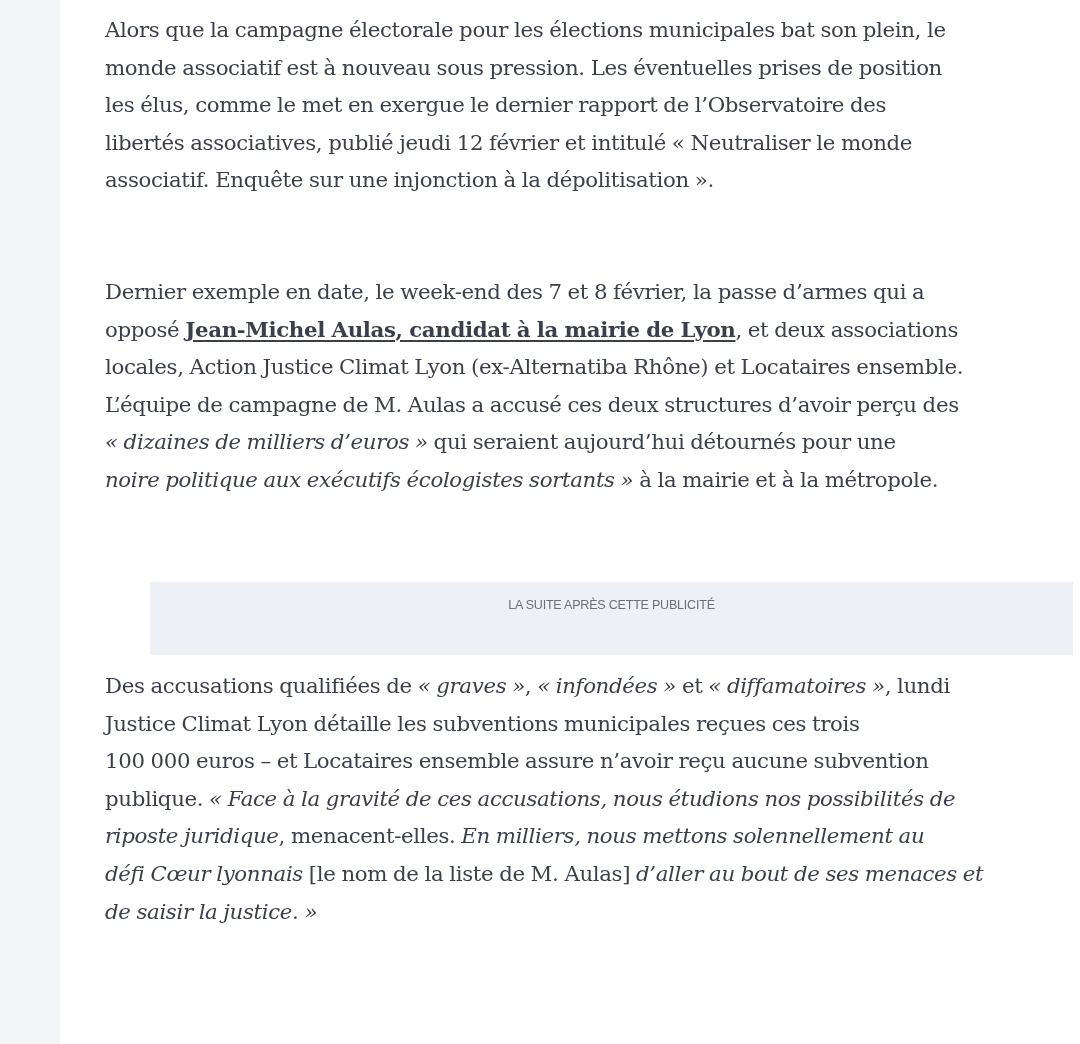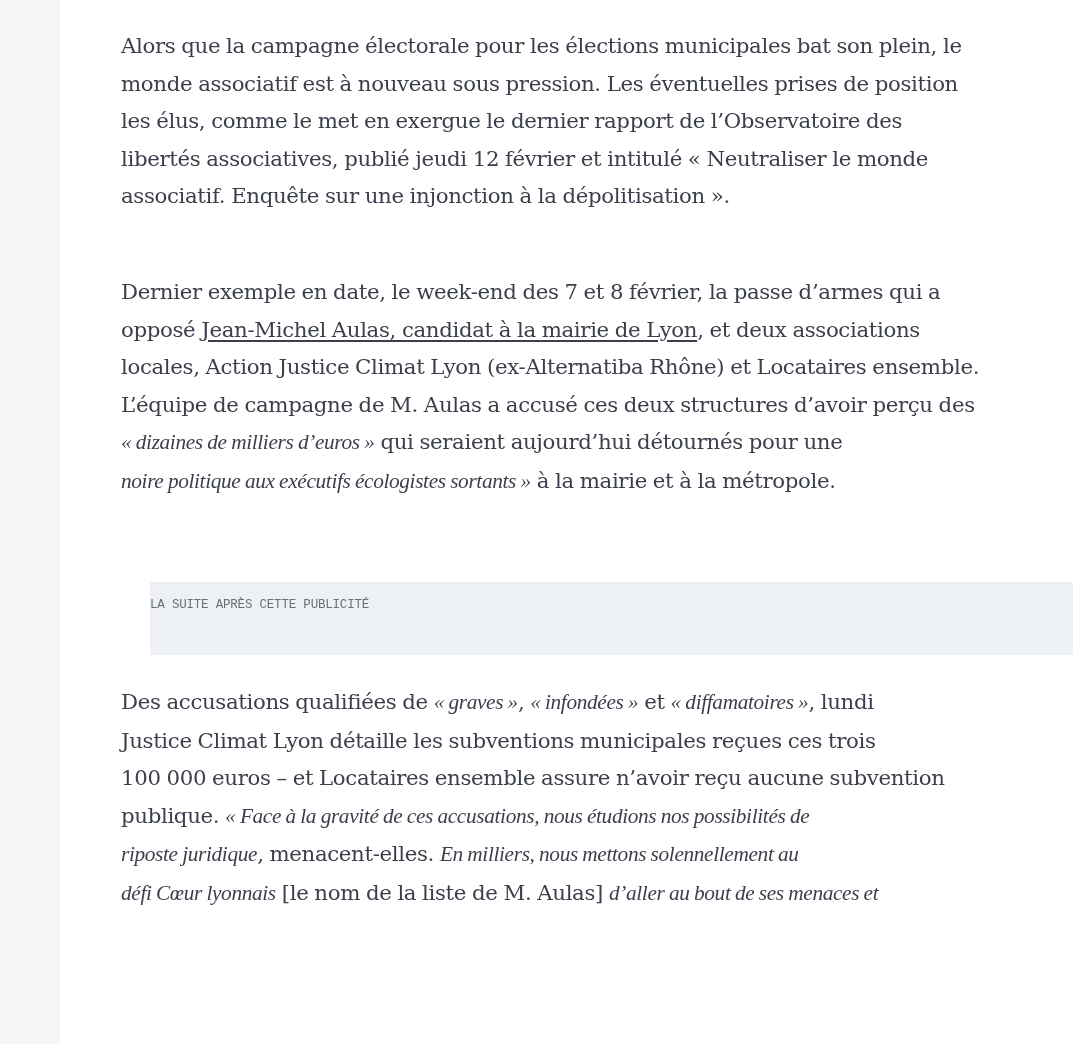--- a/index.html
+++ b/index.html
@@ -18,55 +18,56 @@
       height: 1044px;
       background: #ffffff;
     }
     .article-body {
       position: absolute;
       left: 45px;
       top: 11px;
       width: 925px;
     }
     p.para {
-      margin: 16px;
+      margin: 0;
       font-family: "DejaVu Serif", "Liberation Serif", serif;
       font-size: 21.3px;
       line-height: 37.6px;
       color: #3a3f4b;
       letter-spacing: -0.35px;
       word-spacing: -0.5px;
     }
     p.para + p.para { margin-top: 0; }
     #p1 { position: absolute; top: 0; }
     #p2 { position: absolute; top: 262px; }
     #p3 { position: absolute; top: 656px; }
     .line { display: block; white-space: nowrap; }
-    em { font-style: italic; font-family: Liberation Serif, serif; }
+    em { font-style: italic; }
     a.article-link {
       color: #3a3f4b;
       text-decoration: underline;
       text-decoration-thickness: 1.5px;
       text-underline-offset: 3px;
+      font-weight: bold;
     }
     .ad-box {
       position: absolute;
       left: 45px;
       top: 571px;
       width: 923px;
       height: 73px;
       background: #edf0f4;
     }
     .ad-label {
       position: absolute;
       top: 16px;
       left: 0;
       right: 0;
-      text-align: left;
-      font-family: Liberation Mono, monospace;
+      text-align: center;
+      font-family: Liberation Sans, sans-serif;
       font-size: 12.5px;
       letter-spacing: -0.2px;
       color: #6b6f76;
     }
   </style>
 </head>
 <body>
 
 <div class="article">
   <div class="article-body">
@@ -88,15 +89,16 @@
     <div class="ad-box">
       <div class="ad-label">LA SUITE APRÈS CETTE PUBLICITÉ</div>
     </div>
     <p class="para" id="p3">
         <span class="line"><span>Des accusations qualifiées de </span><em>« graves »</em><span>, </span><em>« infondées »</em><span> et </span><em>« diffamatoires »</em><span>, lundi</span></span>
         <span class="line"><span>Justice Climat Lyon détaille les subventions municipales reçues ces trois</span></span>
         <span class="line"><span>100 000 euros – et Locataires ensemble assure n’avoir reçu aucune subvention</span></span>
         <span class="line"><span>publique. </span><em>« Face à la gravité de ces accusations, nous étudions nos possibilités de</em></span>
         <span class="line"><em>riposte juridique</em><span>, menacent-elles. </span><em>En milliers, nous mettons solennellement au</em></span>
         <span class="line"><em>défi Cœur lyonnais</em><span> [le nom de la liste de M. Aulas] </span><em>d’aller au bout de ses menaces et</em></span>
+        <span class="line"><em>de saisir la justice. »</em></span>
       </p>
   </div>
 </div>
 
 </body></html>

